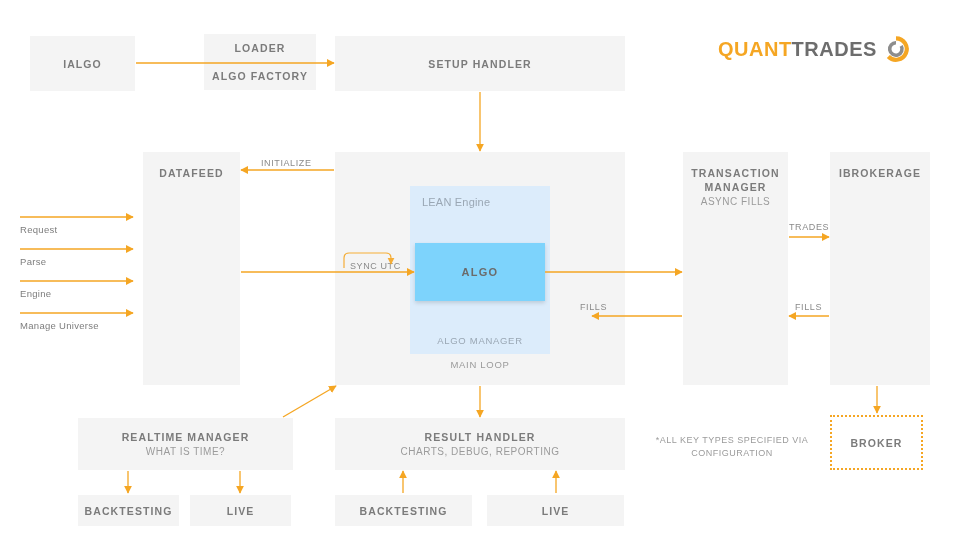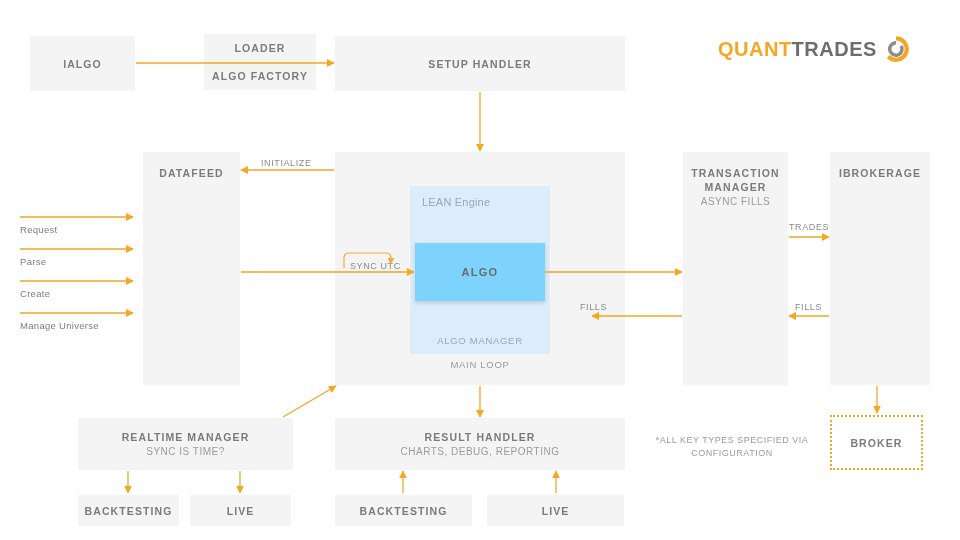--- a/index.html
+++ b/index.html
@@ -146,21 +146,21 @@
     <div class="ttl">MANAGER</div>
     <div class="sub">ASYNC FILLS</div>
   </div>
 
   <div class="box topalign" style="left:830px; top:152px; width:100px; height:233px;">
     <div class="ttl">IBROKERAGE</div>
   </div>
 
   <div class="box" style="left:78px; top:418px; width:215px; height:52px;">
     <div class="ttl">REALTIME MANAGER</div>
-    <div class="sub">SYNC IS TIME?</div>
+    <div class="sub">WHAT IS TIME?</div>
   </div>
 
   <div class="box" style="left:335px; top:418px; width:290px; height:52px;">
     <div class="ttl">RESULT HANDLER</div>
     <div class="sub">CHARTS, DEBUG, REPORTING</div>
   </div>
 
   <div id="broker-box" style="left:830px; top:415px; width:93px; height:55px;">
     <div class="ttl">BROKER</div>
   </div>
@@ -181,21 +181,21 @@
   </div>
 
   <div class="ftext" style="left:261px; top:158px;">INITIALIZE</div>
   <div class="ftext" style="left:350px; top:261px; color:#8a8a8a;">SYNC UTC</div>
   <div class="ftext" style="left:789px; top:222px;">TRADES</div>
   <div class="ftext" style="left:580px; top:302px;">FILLS</div>
   <div class="ftext" style="left:795px; top:302px;">FILLS</div>
 
   <div class="ftext lbl" style="left:20px; top:224px;">Request</div>
   <div class="ftext lbl" style="left:20px; top:256px;">Parse</div>
-  <div class="ftext lbl" style="left:20px; top:288px;">Create</div>
+  <div class="ftext lbl" style="left:20px; top:288px;">Engine</div>
   <div class="ftext lbl" style="left:20px; top:320px;">Manage Universe</div>
 
   <svg id="arrows">
     <defs>
       <marker id="ah" viewBox="0 0 10 10" refX="9" refY="5" markerWidth="6" markerHeight="6" orient="auto-start-reverse">
         <path d="M 0 0 L 10 5 L 0 10 z" fill="#f5a623"></path>
       </marker>
     </defs>
     <g stroke="#f5a623" stroke-width="1.3" fill="none" marker-end="url(#ah)">
 

